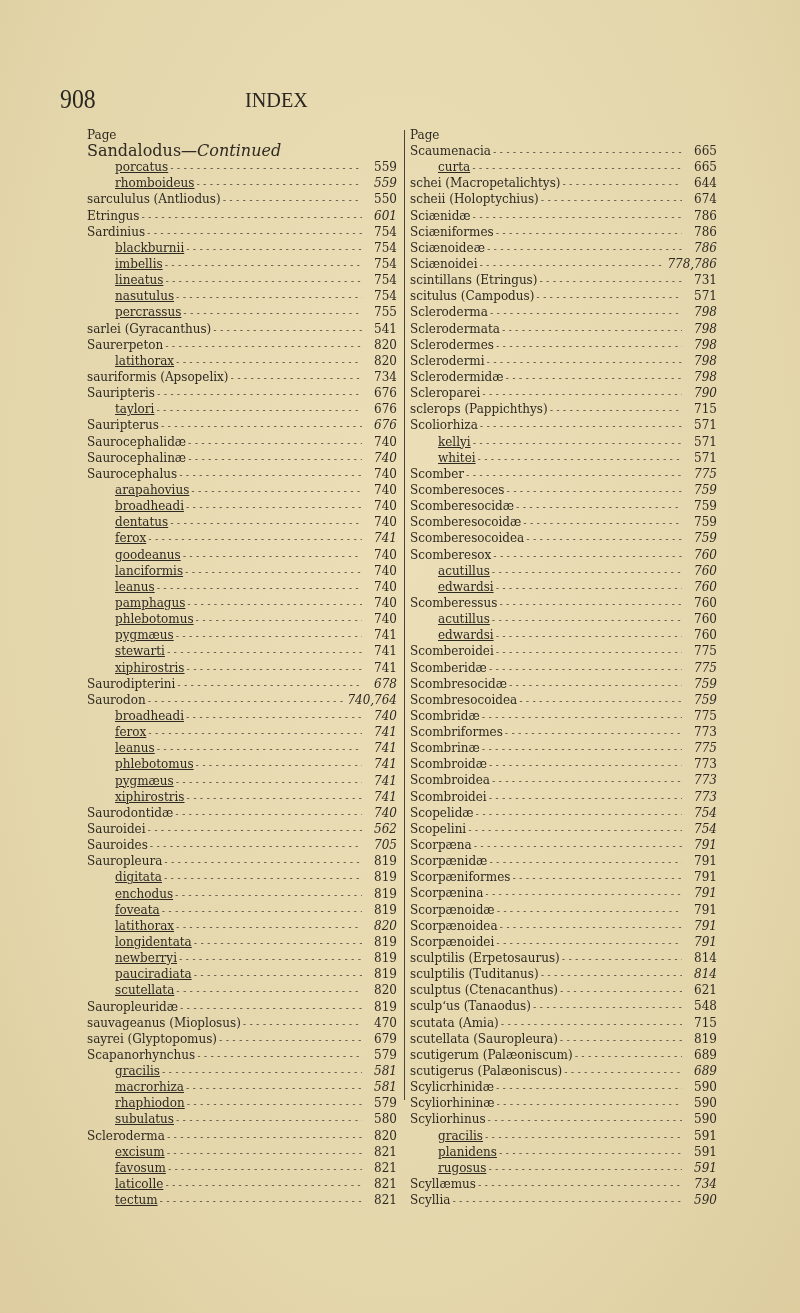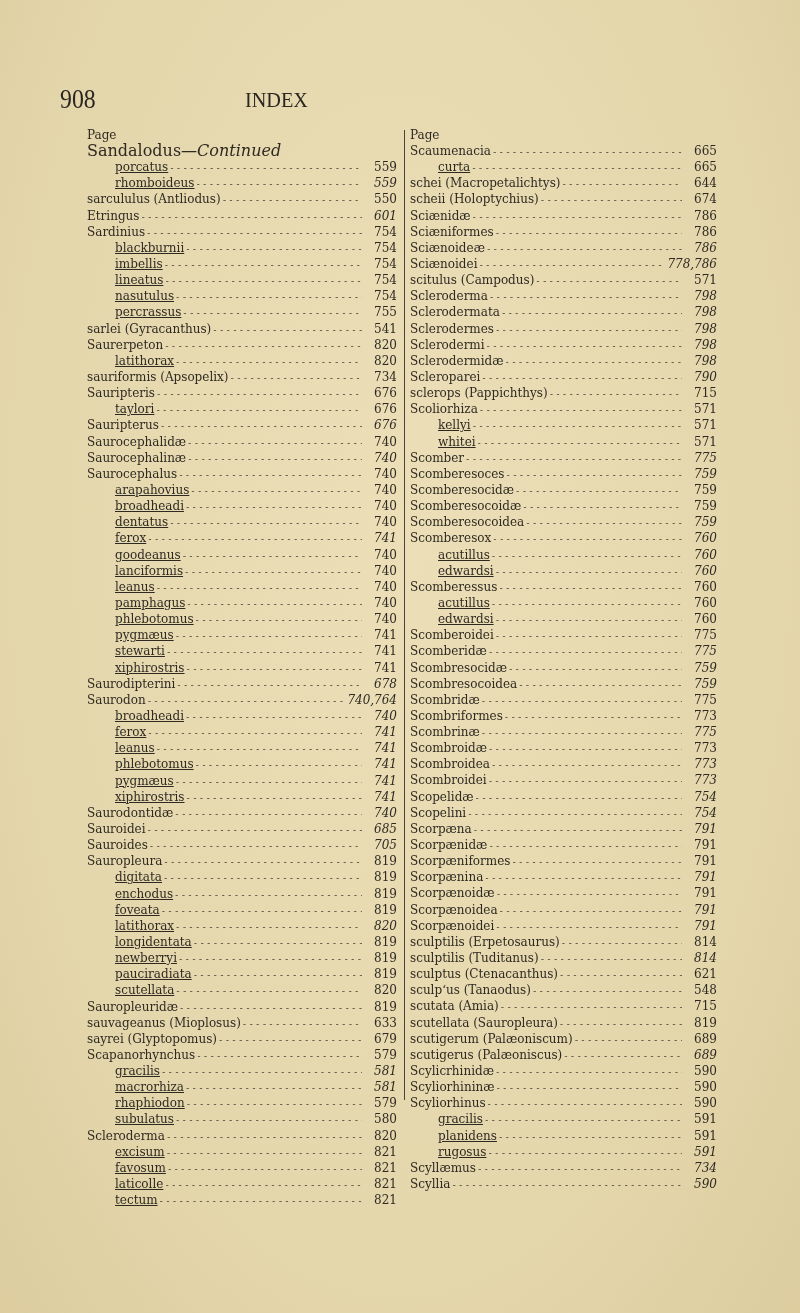--- a/index.html
+++ b/index.html
@@ -265,21 +265,21 @@
         <span class="pg it">741</span>
       </div>
       <div class="entry">
         <span class="name">Saurodontidæ</span>
         <span class="leader"></span>
         <span class="pg it">740</span>
       </div>
       <div class="entry">
         <span class="name">Sauroidei</span>
         <span class="leader"></span>
-        <span class="pg it">685</span>
+        <span class="pg it">562</span>
       </div>
       <div class="entry">
         <span class="name">Sauroides</span>
         <span class="leader"></span>
         <span class="pg it">705</span>
       </div>
       <div class="entry">
         <span class="name">Sauropleura</span>
         <span class="leader"></span>
         <span class="pg">819</span>
@@ -325,21 +325,21 @@
         <span class="pg">820</span>
       </div>
       <div class="entry">
         <span class="name">Sauropleuridæ</span>
         <span class="leader"></span>
         <span class="pg">819</span>
       </div>
       <div class="entry">
         <span class="name">sauvageanus (Mioplosus)</span>
         <span class="leader"></span>
-        <span class="pg">633</span>
+        <span class="pg">470</span>
       </div>
       <div class="entry">
         <span class="name">sayrei (Glyptopomus)</span>
         <span class="leader"></span>
         <span class="pg">679</span>
       </div>
       <div class="entry">
         <span class="name">Scapanorhynchus</span>
         <span class="leader"></span>
         <span class="pg">579</span>
@@ -431,20 +431,25 @@
         <span class="name">Sciænoideæ</span>
         <span class="leader"></span>
         <span class="pg it">786</span>
       </div>
       <div class="entry">
         <span class="name">Sciænoidei</span>
         <span class="leader"></span>
         <span class="pg it wide">778,786</span>
       </div>
       <div class="entry">
+        <span class="name">scintillans (Etringus)</span>
+        <span class="leader"></span>
+        <span class="pg">731</span>
+      </div>
+      <div class="entry">
         <span class="name">scitulus (Campodus)</span>
         <span class="leader"></span>
         <span class="pg">571</span>
       </div>
       <div class="entry">
         <span class="name">Scleroderma</span>
         <span class="leader"></span>
         <span class="pg it">798</span>
       </div>
       <div class="entry">

